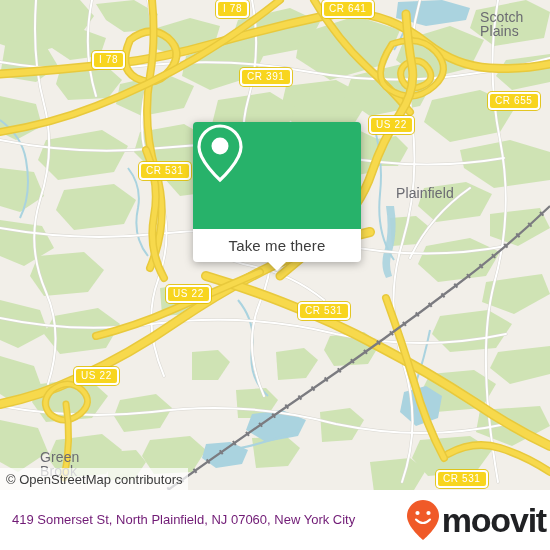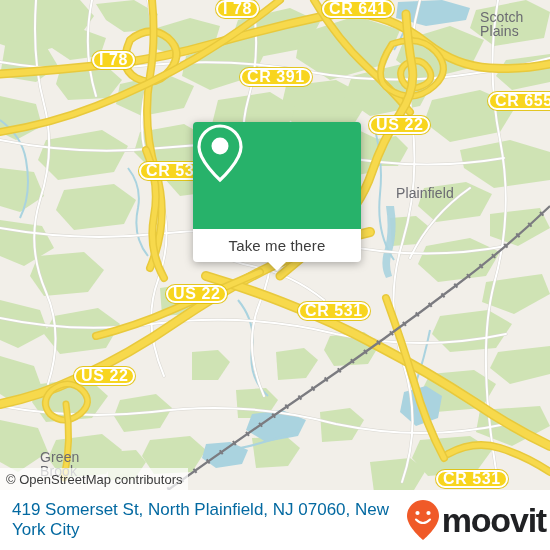--- a/index.html
+++ b/index.html
@@ -20,21 +20,21 @@
   
   .placelabel{
     position:absolute;color:#6b6b72;font-size:13px;line-height:14px;
     letter-spacing:.1px;white-space:pre;pointer-events:none;
   }
   .placelabel.big{font-size:14px;}
 
   
   .shield{
     position:absolute;background:#f8d51e;border:2px solid #ffffff;
-    border-radius:9px;color:#ffffff;font-size:16px;font-weight:bold;
+    border-radius:4px;color:#ffffff;font-size:10px;font-weight:normal;
     letter-spacing:.6px;padding:1px 5px 2px 5px;line-height:11px;
     white-space:nowrap;box-shadow:0 0 0 1px rgba(225,190,0,.85);
   }
 
   
   .attrib{
     position:absolute;left:0;bottom:0;height:22px;
     display:flex;align-items:center;
     background:rgba(255,255,255,.72);
     padding:0 5px 0 6px;color:#3a3a3a;font-size:13px;white-space:nowrap;
@@ -61,21 +61,21 @@
     border-top:10px solid #ffffff;
   }
 
   
   .footer{
     position:absolute;left:0;bottom:0;width:550px;height:60px;
     background:#ffffff;display:flex;align-items:center;
   }
   .footer-addr{
     flex:1;padding-left:12px;padding-right:6px;
-    color:#0369a1;font-size:17px;line-height:20px;
+    color:#701a75;font-size:13px;line-height:20px;
   }
   .footer-logo{
     display:flex;align-items:center;padding-right:4px;gap:2px;
   }
   .moovit-word{
     color:#202124;font-size:34px;line-height:34px;font-weight:bold;
     letter-spacing:-1.2px;
   }
 </style>
 </head>

